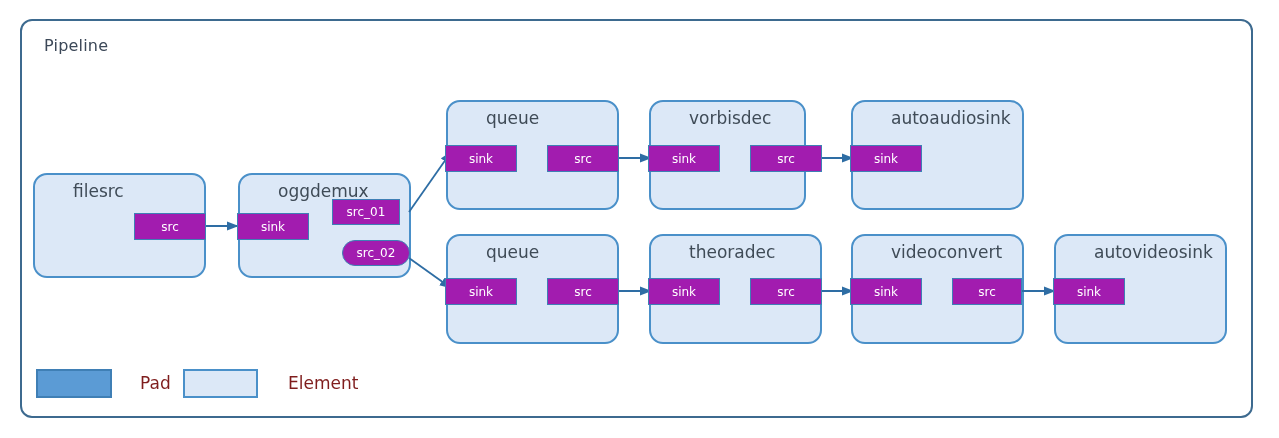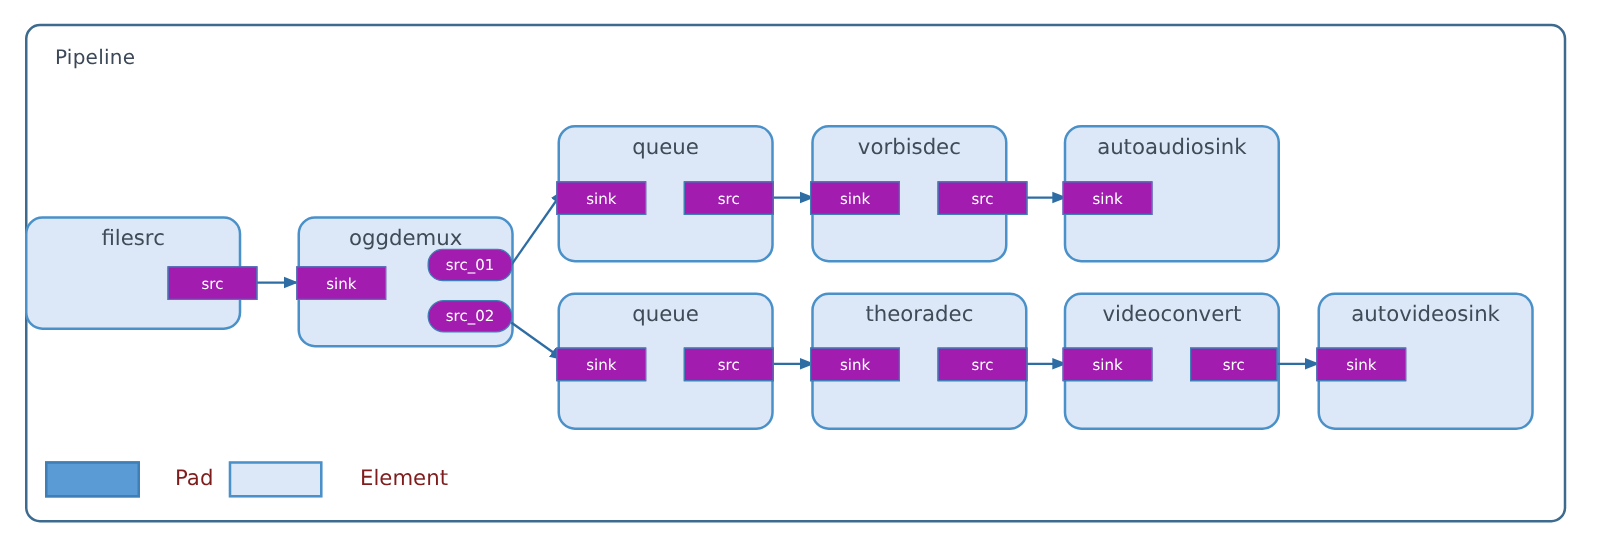--- a/index.html
+++ b/index.html
@@ -47,24 +47,24 @@
     box-sizing: border-box;
     background: #dce8f7;
     border: 2px solid #4a90c9;
     border-radius: 14px;
   }
   .element-label {
     position: absolute;
     left: 0;
     right: 0;
     top: 6px;
-    text-align: center;
     font-size: 17px;
     color: #3f4b57;
     white-space: nowrap;
+    padding-left: 38px;
   }
 
   
   .pad {
     position: absolute;
     box-sizing: border-box;
     background: #a21caf;
     border: 1.5px solid #3f7fb5;
     color: #ffffff;
     font-size: 12px;
@@ -132,34 +132,34 @@
 
     <line x1="820" y1="158" x2="853" y2="158" stroke="#2e6da4" stroke-width="1.8" marker-end="url(#arrowhead)"></line>
 
     <line x1="618" y1="291" x2="651" y2="291" stroke="#2e6da4" stroke-width="1.8" marker-end="url(#arrowhead)"></line>
 
     <line x1="820" y1="291" x2="853" y2="291" stroke="#2e6da4" stroke-width="1.8" marker-end="url(#arrowhead)"></line>
 
     <line x1="1022" y1="291" x2="1055" y2="291" stroke="#2e6da4" stroke-width="1.8" marker-end="url(#arrowhead)"></line>
   </svg>
 
-  <div class="element" style="left:20px; top:173px; width:173px; height:91px;">
+  <div class="element" style="left:33px; top:173px; width:173px; height:105px;">
     <div class="element-label">filesrc</div>
   </div>
   <div class="pad" style="left:134px; top:213px; width:72px; height:27px;">
     <span>src</span>
   </div>
 
   <div class="element" style="left:238px; top:173px; width:173px; height:105px;">
     <div class="element-label">oggdemux</div>
   </div>
   <div class="pad" style="left:237px; top:213px; width:72px; height:27px;">
     <span>sink</span>
   </div>
-  <div class="pad" style="left:342px; top:199px; width:68px; height:26px;border-radius:12px;">
+  <div class="pad" style="left:332px; top:199px; width:68px; height:26px;">
     <span>src_01</span>
   </div>
   <div class="pad" style="left:342px; top:240px; width:68px; height:26px;border-radius:13px;">
     <span>src_02</span>
   </div>
 
   <div class="element" style="left:446px; top:100px; width:173px; height:110px;">
     <div class="element-label">queue</div>
   </div>
   <div class="pad" style="left:445px; top:145px; width:72px; height:27px;">

